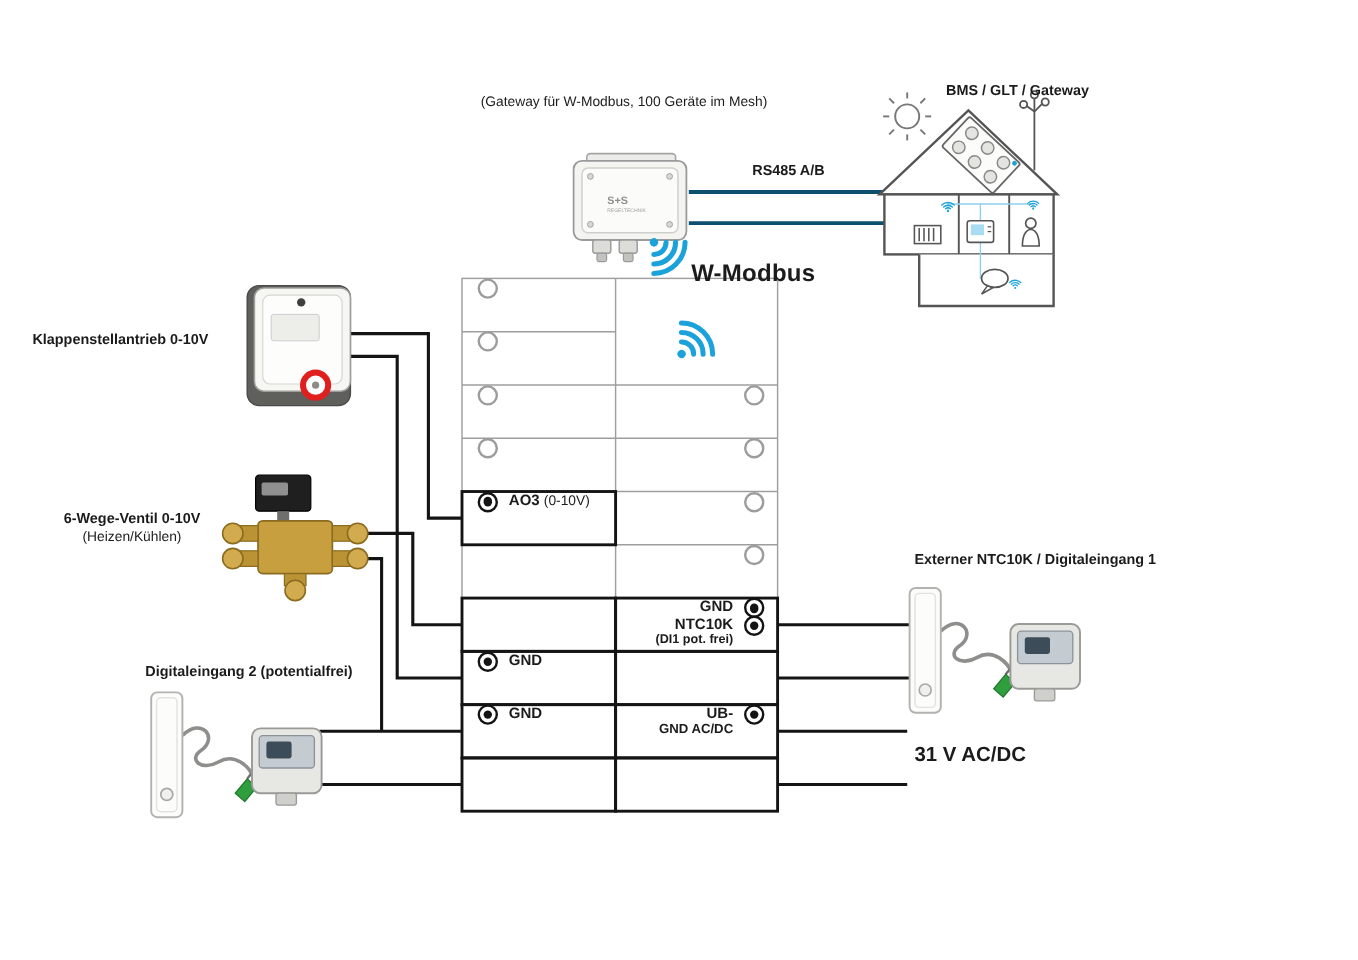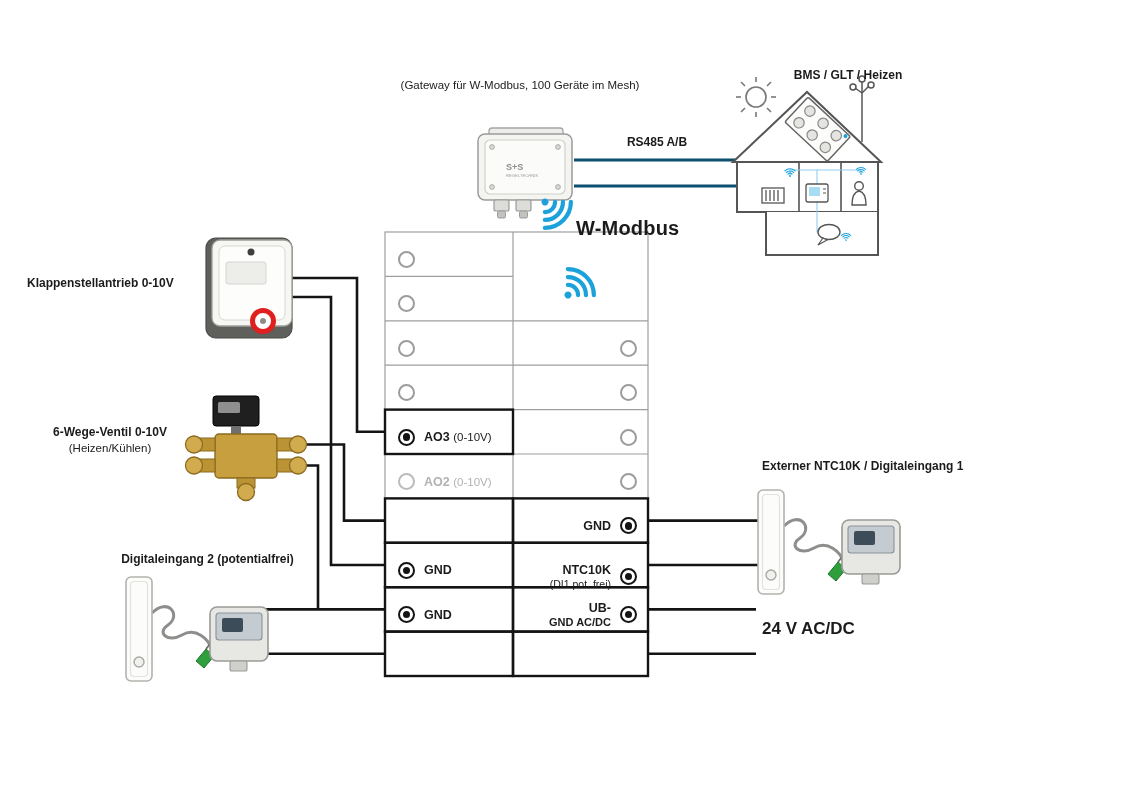--- a/index.html
+++ b/index.html
@@ -14,33 +14,33 @@
   #gw-label .sub{font-weight:normal;font-size:11.5px}
   #rs485-label{left:601px;top:135px;width:112px}
   #bms-label{left:762px;top:68px;width:172px}
   #wmodbus-label{left:576px;top:215px;font-size:20px;letter-spacing:.2px}
   #damper-label{left:27px;top:276px}
   #valve-label{left:40px;top:425px;width:140px}
   #valve-label .sub{font-weight:normal;font-size:11.5px}
   #di2-label{left:105px;top:552px;width:205px}
   #ntc-label{left:762px;top:459px}
   #power-label{left:762px;top:618px;font-size:17px}
-  .tcell{position:absolute;height:55px;display:flex;align-items:center;gap:9px}
+  .tcell{position:absolute;height:55px;display:flex;align-items:flex-start;gap:9px}
   .tcell.l{left:389px;width:122px;padding-left:9px}
   .tcell.r{left:515px;width:131px;justify-content:flex-end;padding-right:9px}
   .circ{width:17px;height:17px;border:2.4px solid #9c9c9c;border-radius:50%;display:flex;align-items:center;justify-content:center;flex:0 0 auto;background:#fff}
   .circ.on{border-color:#141414}
   .circ.off{border-color:#bcbcbc}
   .circ .dot{width:7.5px;height:7.5px;background:#141414;border-radius:50%}
   .tlabel{font-size:12.5px;font-weight:bold;white-space:nowrap}
   .tlabel .sub{font-weight:normal;font-size:11.5px}
   .tlabel.gray{color:#b2b2b2}
   .rlabel{font-size:12.5px;font-weight:bold;text-align:right;line-height:1.15;white-space:nowrap}
   .rlabel span{display:block}
-  .rlabel .sub{font-size:10.5px;font-weight:normal}
+  .rlabel .sub{font-size:10.5px;font-weight:bold}
   .rlabel .sub.bold{font-weight:bold;font-size:11px}
 </style>
 </head>
 <body>
 
 <div id="canvas">
 
 <svg id="art" width="1132" height="800" viewBox="0 0 1132 800">
   <defs>
     <g id="wifi">
@@ -225,56 +225,52 @@
 
   <use href="#contact" transform="translate(758,490)"></use>
 
   <use href="#wifi" transform="translate(568,295) rotate(45)"></use>
 </svg>
 
 <div class="lbl center" id="gw-label">
   <div class="sub">(Gateway für W-Modbus, 100 Geräte im Mesh)</div>
 </div>
 <div class="lbl center" id="rs485-label">RS485 A/B</div>
-<div class="lbl center" id="bms-label">BMS / GLT / Heizen</div>
+<div class="lbl center" id="bms-label">BMS / GLT / Gateway</div>
 <div class="lbl" id="wmodbus-label">W-Modbus</div>
 <div class="lbl" id="damper-label">Klappenstellantrieb 0-10V</div>
 <div class="lbl center" id="valve-label">
   <div>6-Wege-Ventil 0-10V</div>
   <div class="sub">(Heizen/Kühlen)</div>
 </div>
 <div class="lbl center" id="di2-label">
   <span>Digitaleingang 2</span>
   <span class="normal">(potentialfrei)</span>
 </div>
 <div class="lbl" id="ntc-label">Externer NTC10K / Digitaleingang 1</div>
-<div class="lbl" id="power-label">24 V AC/DC</div>
+<div class="lbl" id="power-label">31 V AC/DC</div>
 
 <div class="tcell l" style="top:232px">
       <span class="circ"></span>
     </div>
 <div class="tcell l" style="top:276.4px">
       <span class="circ"></span>
     </div>
 <div class="tcell l" style="top:320.8px">
       <span class="circ"></span>
     </div>
 <div class="tcell l" style="top:365.2px">
       <span class="circ"></span>
     </div>
 
 <div class="tcell l" style="top:409.6px">
   <span class="circ on">
         <span class="dot"></span>
       </span>
   <span class="tlabel"><span>AO3</span> <span class="sub">(0-10V)</span></span>
-</div>
-<div class="tcell l" style="top:454px">
-  <span class="circ off"></span>
-  <span class="tlabel gray"><span>AO2</span> <span class="sub">(0-10V)</span></span>
 </div>
 <div class="tcell l" style="top:542.8px">
   <span class="circ on">
         <span class="dot"></span>
       </span>
   <span class="tlabel"><span>GND</span></span>
 </div>
 <div class="tcell l" style="top:587.2px">
   <span class="circ on">
         <span class="dot"></span>
@@ -296,21 +292,21 @@
     </div>
 
 <div class="tcell r" style="top:498.4px">
   <span class="rlabel">
         <span>GND</span>
       </span>
   <span class="circ on">
         <span class="dot"></span>
       </span>
 </div>
-<div class="tcell r" style="top:549px">
+<div class="tcell r" style="top:513px">
   <span class="rlabel">
         <span>NTC10K</span>
         <span class="sub">(DI1 pot. frei)</span>
       </span>
   <span class="circ on">
         <span class="dot"></span>
       </span>
 </div>
 <div class="tcell r" style="top:587.2px">
   <span class="rlabel">

